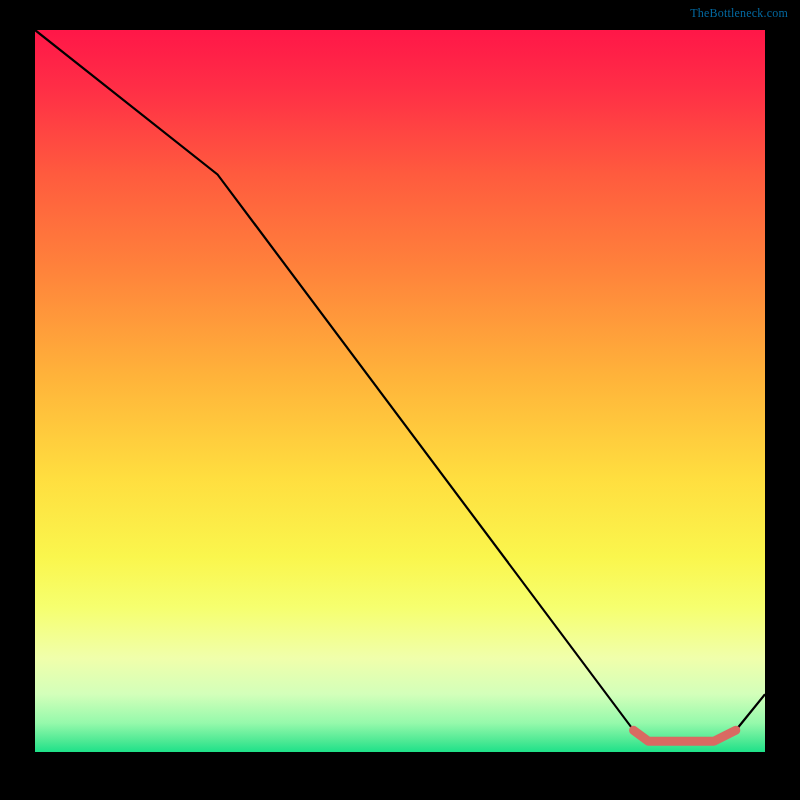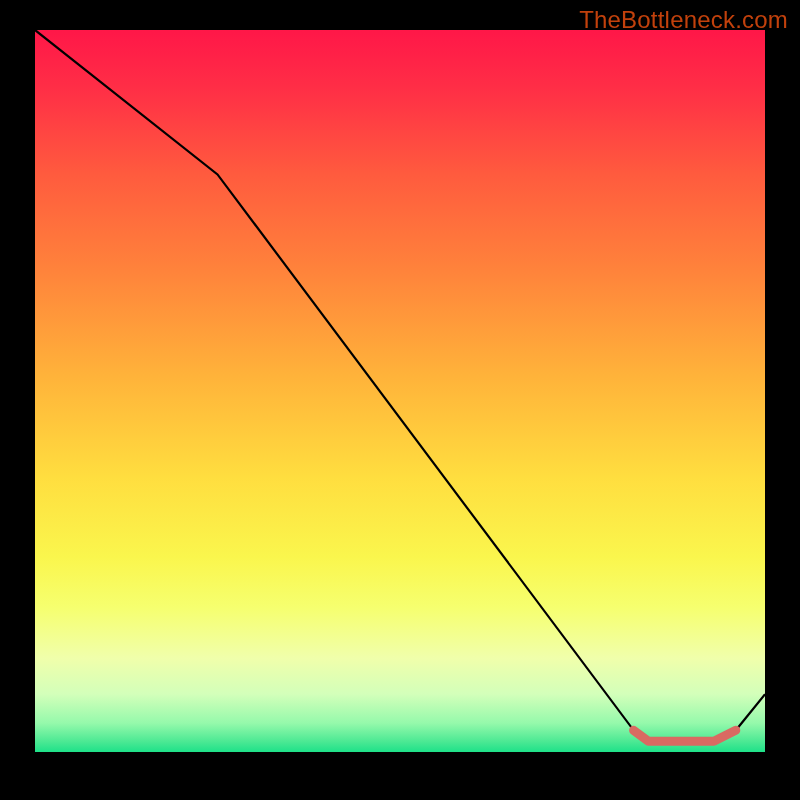--- a/index.html
+++ b/index.html
@@ -13,23 +13,23 @@
   .container {
     position: relative;
     width: 800px;
     height: 800px;
     background: #000;
   }
   .watermark {
     position: absolute;
     top: 6px;
     right: 12px;
-    font-family: Liberation Sans, sans-serif;
-    font-size: 24px;
-    color: #c2410c;
+    font-family: Liberation Serif, serif;
+    font-size: 12px;
+    color: #0369a1;
     letter-spacing: 0.2px;
   }
   .plot {
     position: absolute;
     left: 35px;
     top: 30px;
     width: 730px;
     height: 722px;
   }
   .gradient {

